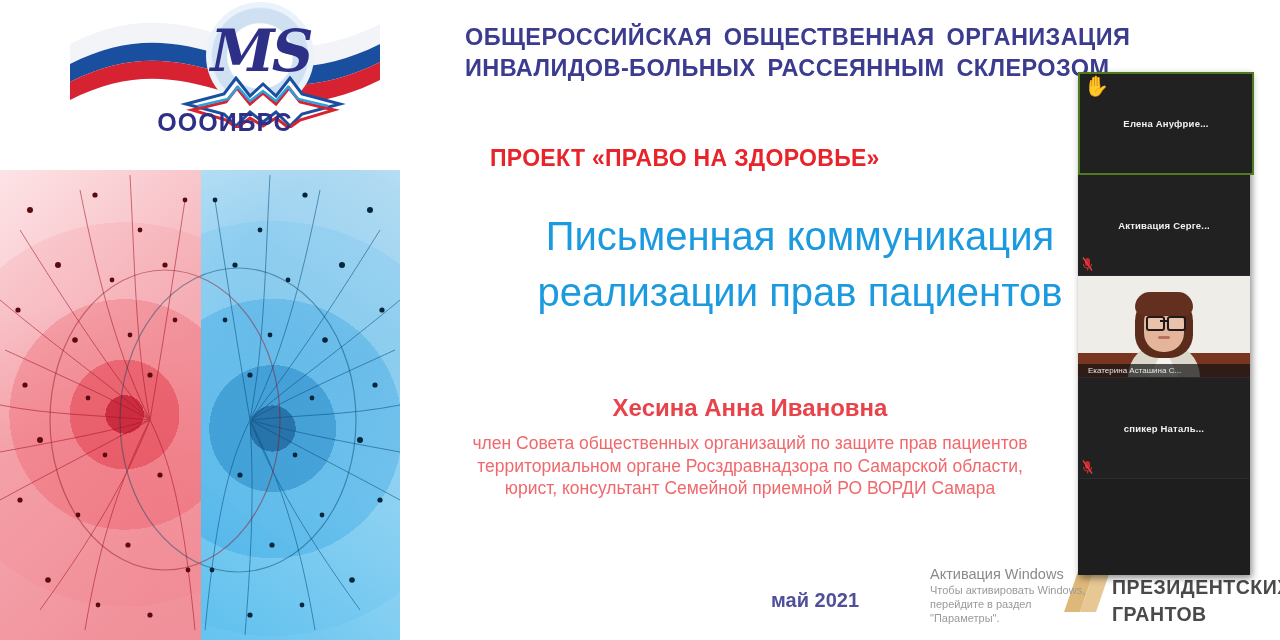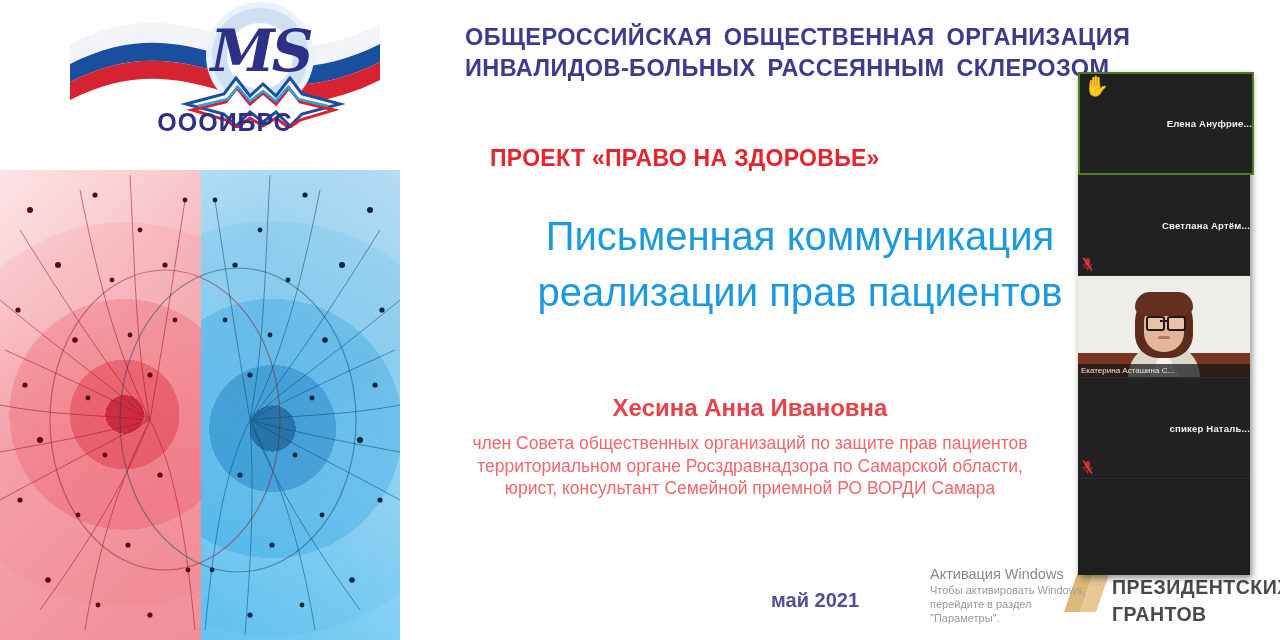--- a/index.html
+++ b/index.html
@@ -107,21 +107,21 @@
     position:absolute;left:1078px;top:72px;width:172px;height:503px;
     background:#1e1e1e;box-shadow:2px 3px 7px rgba(0,0,0,.45);
   }
   .vc-tile{
     position:relative;width:100%;height:100.6px;background:#212121;
     border-bottom:1px solid #2c2c2c;overflow:hidden;
   }
   .vc-tile.active{border:2px solid #4f7a1e;height:98.6px;}
   .vc-name{
     position:absolute;left:0;right:0;top:50%;transform:translateY(-50%);
-    text-align:right;color:#f2f2f2;font-size:9.5px;font-weight:bold;
+    text-align:center;color:#f2f2f2;font-size:9.5px;font-weight:bold;
     letter-spacing:.2px;white-space:nowrap;overflow:hidden;
   }
   .vc-hand{position:absolute;left:4px;top:2px;font-size:20px;line-height:20px;}
   .mic-off{position:absolute;left:4px;bottom:4px;width:11px;height:14px;}
 
   
   #vc-video{
     position:relative;width:100%;height:100.6px;overflow:hidden;
     background:linear-gradient(#f2f0ec 0 76%, #6e2f1c 76% 100%);
     border-bottom:1px solid #2c2c2c;
@@ -150,21 +150,21 @@
     width:58px;height:24px;border-radius:30px 30px 18px 18px;background:#63301f;
   }
   .vid-lens{position:absolute;top:40px;width:15px;height:11px;border:2px solid #201a18;border-radius:3px;background:rgba(255,255,255,.18);}
   #vid-lensL{left:50%;margin-left:-18px;}
   #vid-lensR{left:50%;margin-left:3px;}
   #vid-bridge{position:absolute;left:50%;top:44px;margin-left:-4px;width:8px;height:2px;background:#201a18;}
   #vid-mouth{position:absolute;left:50%;top:60px;margin-left:-6px;width:12px;height:3px;border-radius:3px;background:#b9705f;}
   #vid-namebar{
     position:absolute;left:0;bottom:0;height:13px;width:100%;
     background:rgba(20,20,20,.72);
-    color:#e6e6e6;font-size:8px;line-height:13px;padding-left:3px;
+    color:#e6e6e6;font-size:8px;line-height:13px;padding-left:10px;
     white-space:nowrap;overflow:hidden;box-sizing:border-box;
   }
 </style>
 </head>
 <body>
 
 <div id="slide">
 
   <div id="logo-block">
     <svg id="logo-flag" viewBox="0 0 310 92">
@@ -319,21 +319,21 @@
 </div>
 
 <div id="vc-panel">
 
   <div class="vc-tile active">
     <span class="vc-hand">✋</span>
     <div class="vc-name">Елена Ануфрие...</div>
   </div>
 
   <div class="vc-tile">
-    <div class="vc-name">Светлана Артём...</div>
+    <div class="vc-name">Активация Серге...</div>
     <svg class="mic-off" viewBox="0 0 11 14">
       <rect x="3" y="1" width="5" height="8" rx="2.5" fill="#c9282d"></rect>
       <path d="M1.5,7 a4,4 0 0 0 8,0" fill="none" stroke="#c9282d" stroke-width="1.2"></path>
       <rect x="5" y="10.5" width="1.2" height="3" fill="#c9282d"></rect>
       <line x1="1" y1="0.5" x2="10" y2="13.5" stroke="#e23c40" stroke-width="1.4"></line>
     </svg>
   </div>
 
   <div id="vc-video">
     <div id="vid-wall"></div>

